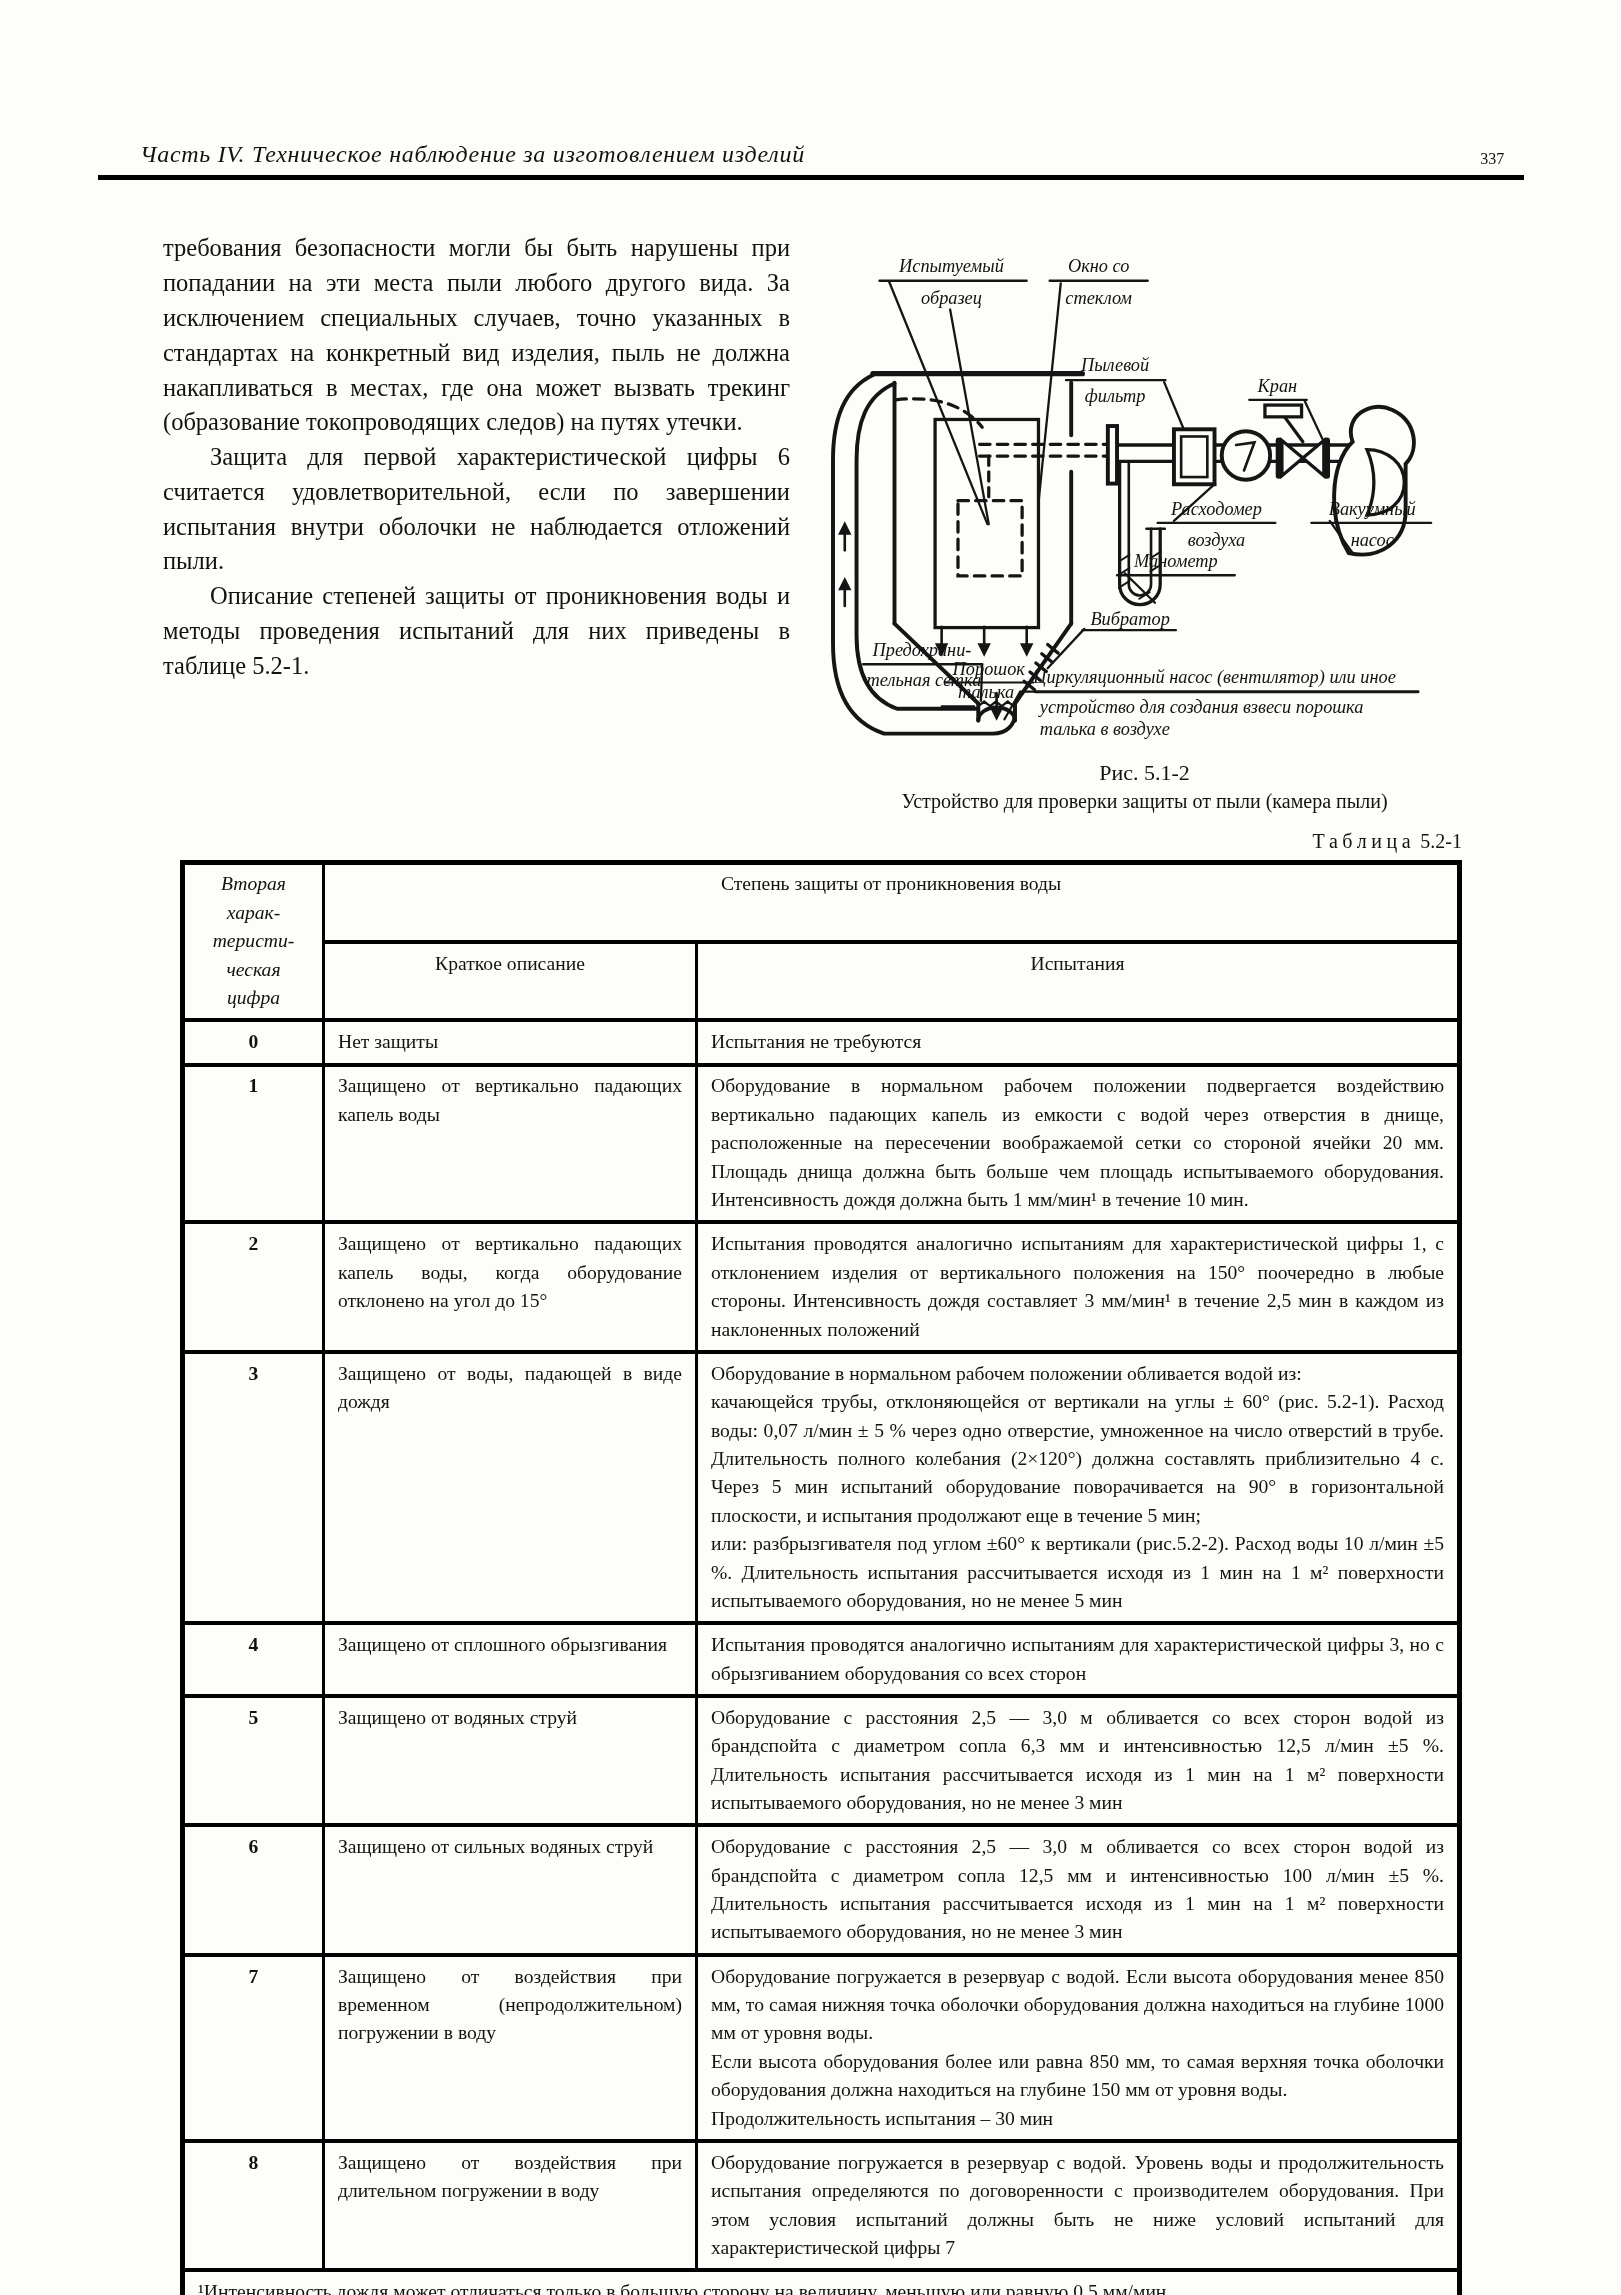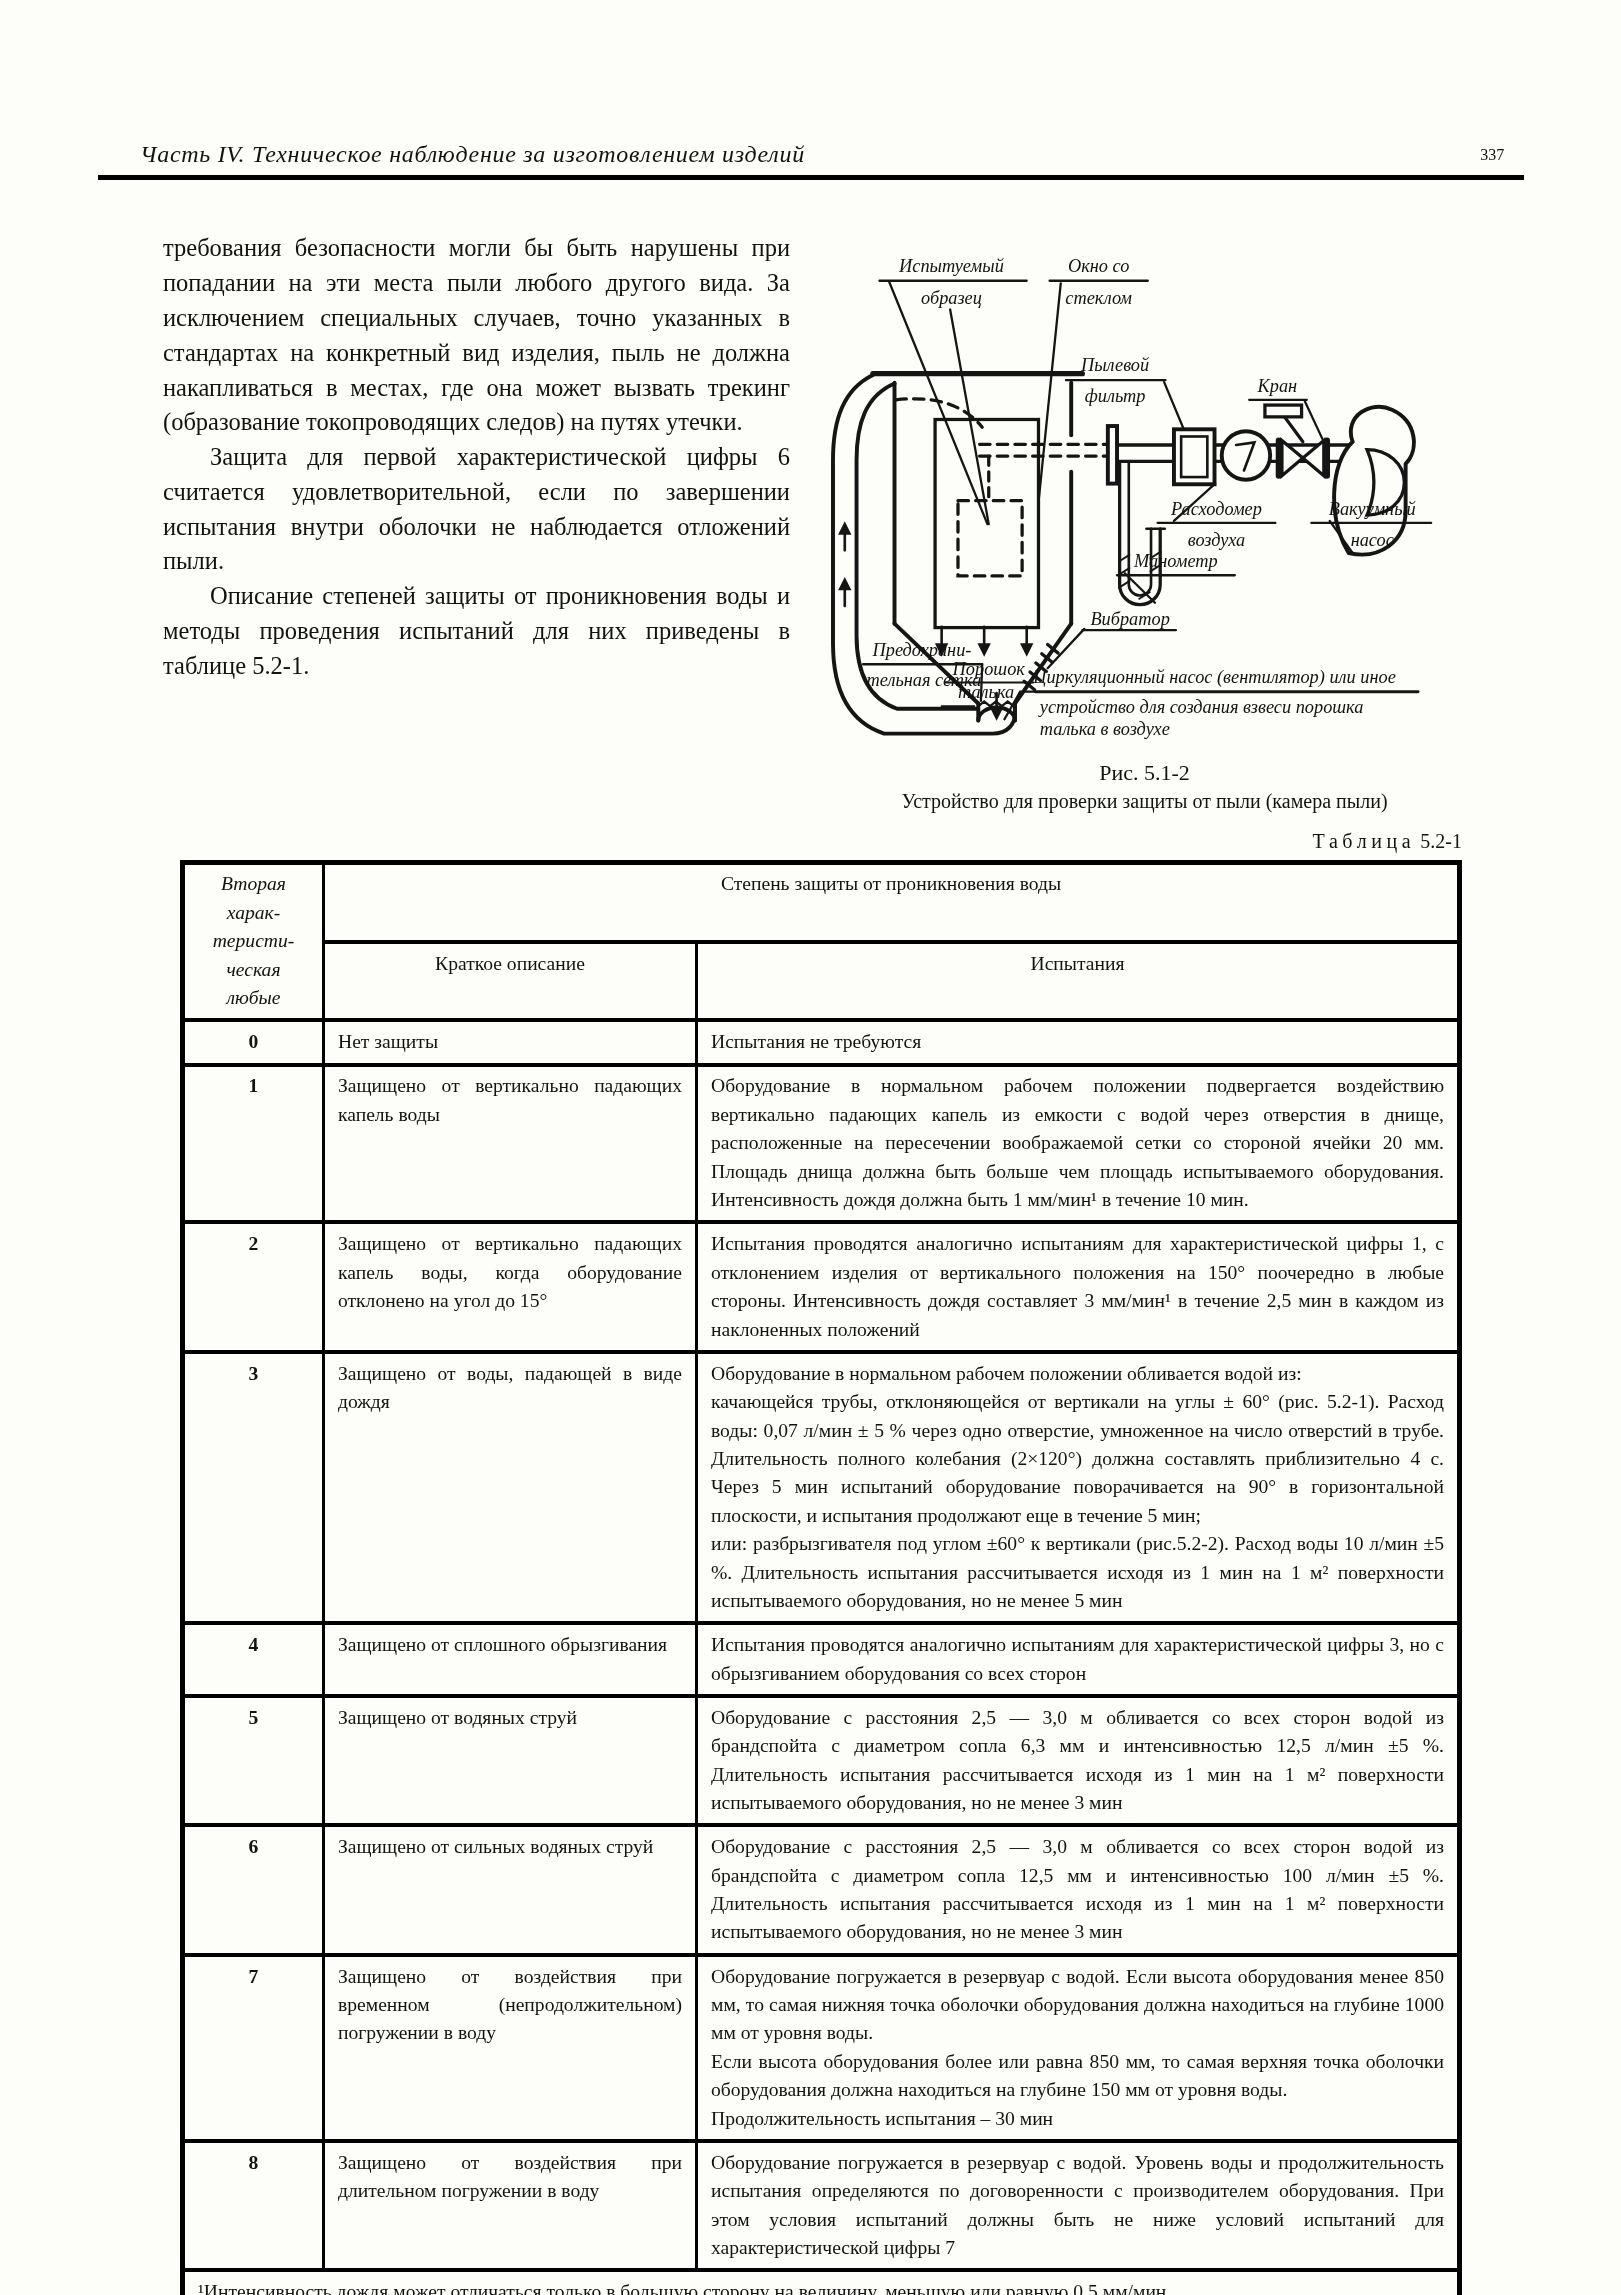--- a/index.html
+++ b/index.html
@@ -6,21 +6,21 @@
   .page{
     position:relative;
     width:1622px;height:2295px;
     background:#fdfdfa;color:#121212;
     font-family:"Liberation Serif","DejaVu Serif",serif;
     box-sizing:border-box;
     padding:141px 108px 0 111px;
     overflow:hidden;
   }
   
-  .hdr{display:flex;justify-content:space-between;align-items:center;margin:0 9.8px 0 29px;font-family:Liberation Serif, serif;}
+  .hdr{display:flex;justify-content:space-between;align-items:flex-end;margin:0 9.8px 0 29px;font-family:Liberation Serif, serif;}
   .hdr .htitle{font-style:italic;font-size:24px;letter-spacing:0.7px;}
   .hdr .hnum{font-size:16px;}
   .hrule{height:5.9px;background:#000;margin:6.5px 0 0 -13px;width:1426px;}
   
   .columns{display:flex;margin-top:51px;margin-left:52px;}
   .textcol{width:627px;font-size:24.5px;line-height:1.42;text-align:justify;}
   .textcol p{margin:0;text-indent:47px;}
   .textcol p.first{text-indent:0;}
   .textcol b{font-weight:bold;}
   .figcol{width:667px;margin-left:21px;flex:none;}
@@ -215,21 +215,21 @@
     <colgroup>
         <col style="width:141px">
         <col style="width:373px">
         <col style="width:763px">
       </colgroup>
     <tbody>
       <tr>
         <td class="h-c1" rowspan="2">
           <div>Вторая харак-</div>
           <div>теристи-</div>
-          <div>ческая любые</div>
+          <div>ческая цифра</div>
         </td>
         <td class="h-span" colspan="2">Степень  защиты от проникновения воды</td>
       </tr>
       <tr>
         <td class="h-sub">Краткое описание</td>
         <td class="h-sub">Испытания</td>
       </tr>
 
       <tr>
         <td class="c-digit">0</td>

